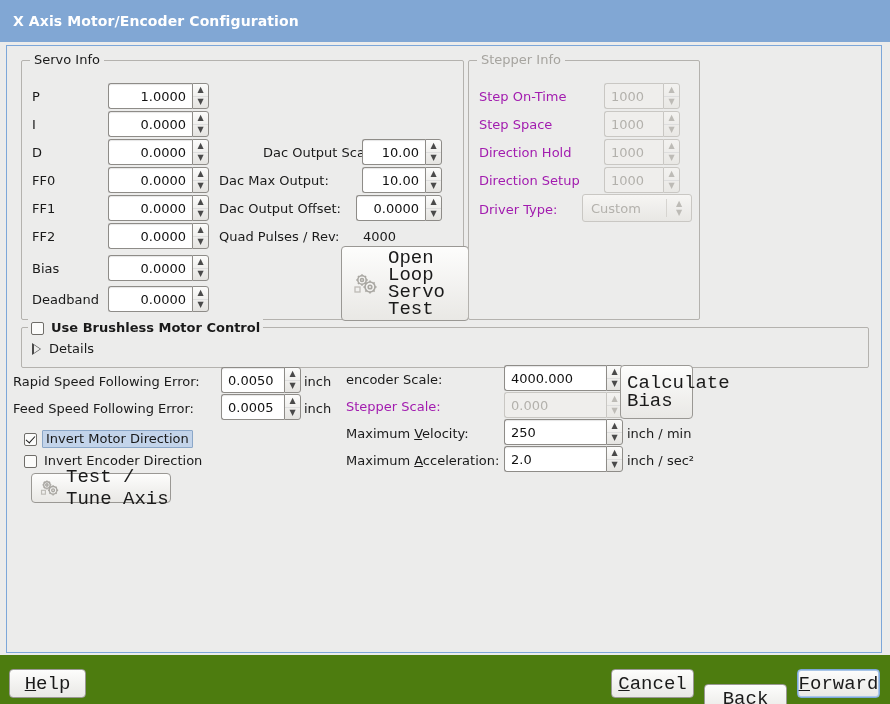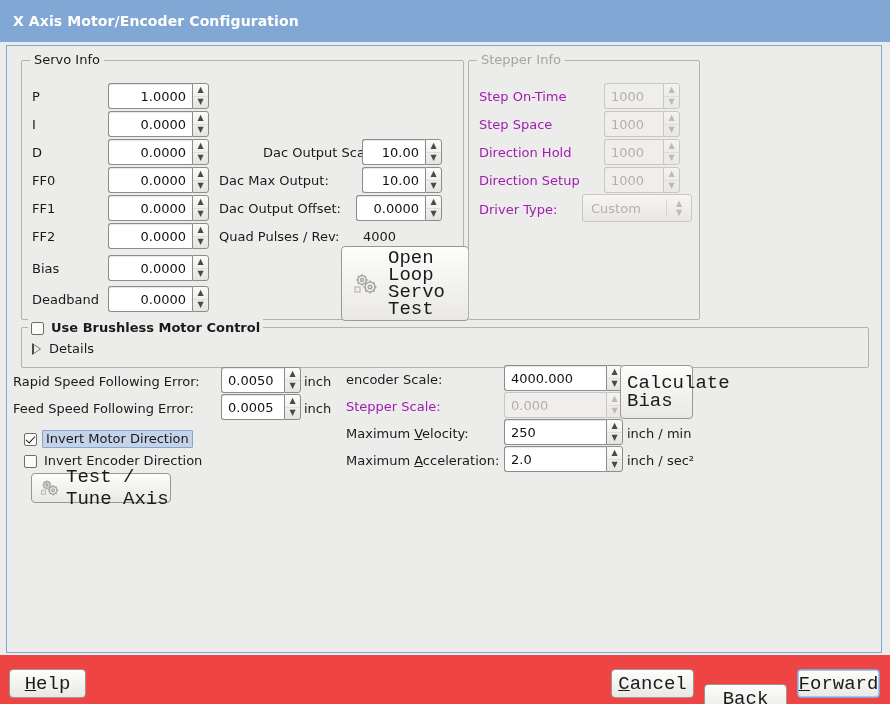--- a/index.html
+++ b/index.html
@@ -233,21 +233,21 @@
   .expander .etext { font-size: 13px; }
 
   
   .gears { display: block; }
 
   
   .actionbar {
     position: absolute;
     left: 0; top: 655px;
     width: 890px; height: 49px;
-    background: #ef4444;
+    background: #4d7c0f;
   }
   .plain { position: absolute; font-size: 13px; white-space: nowrap; }
 </style>
 </head>
 <body>
 
 <div class="titlebar">
   <span class="title">X Axis Motor/Encoder Configuration</span>
 </div>
 

